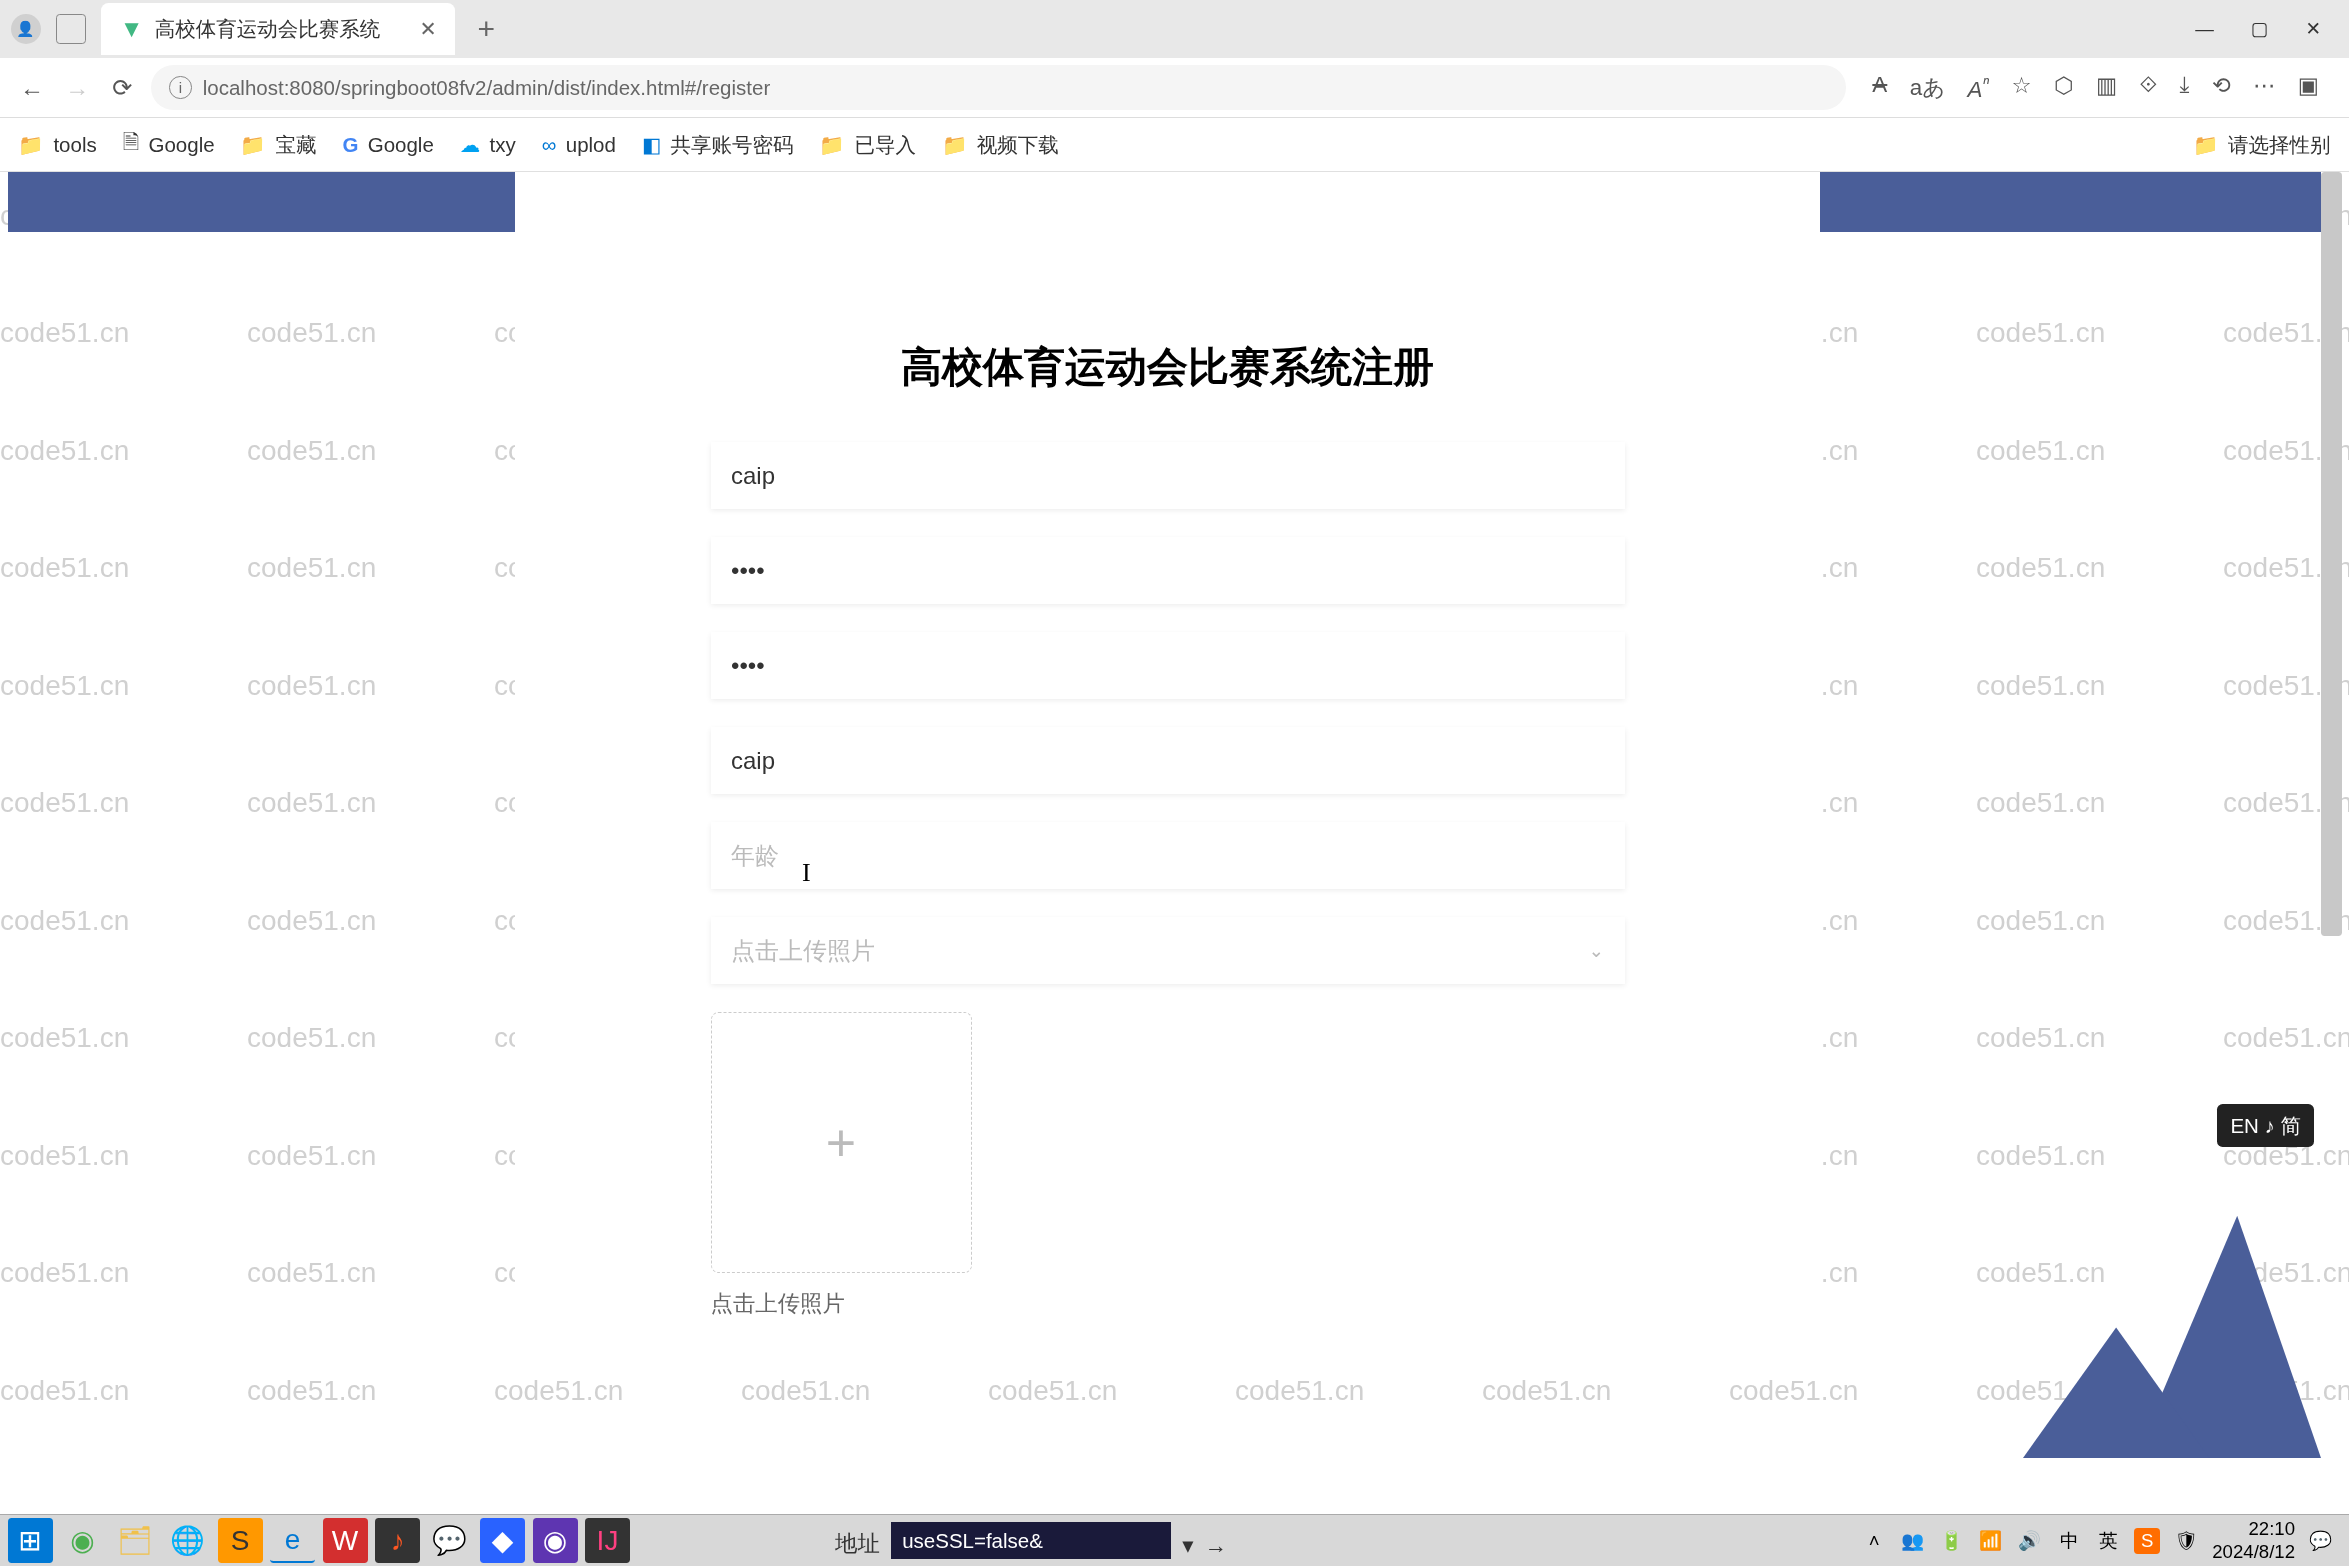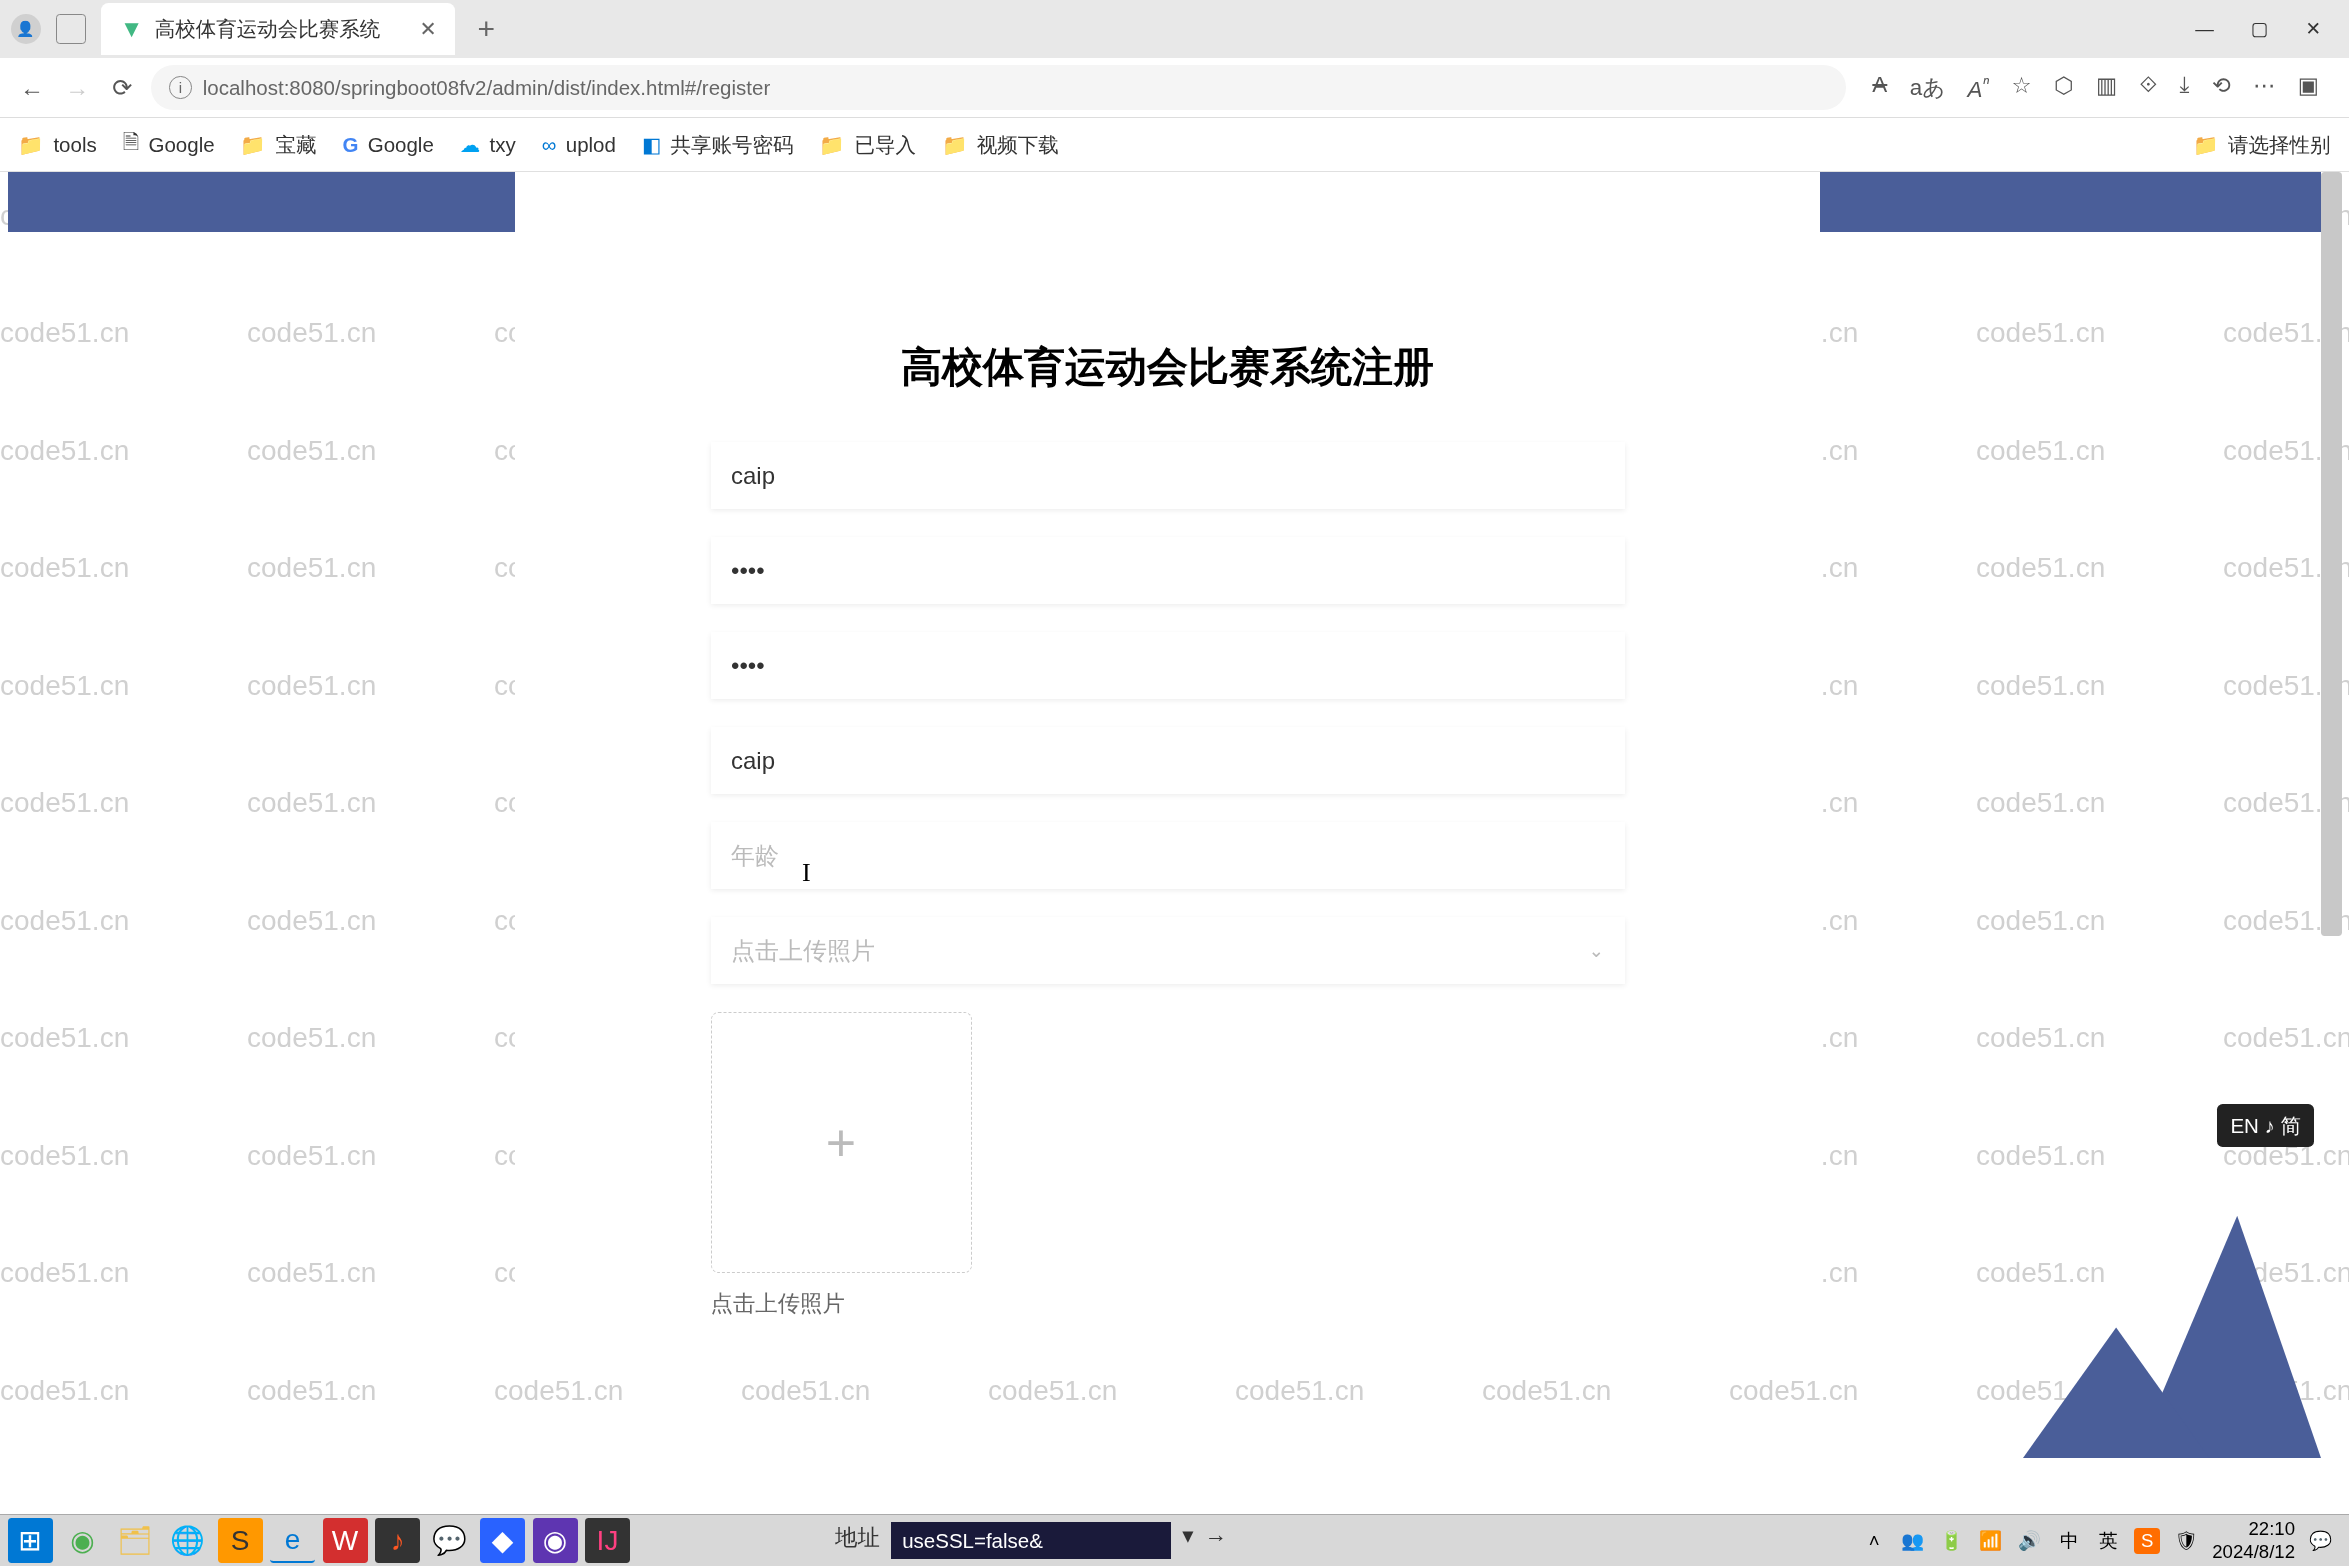--- a/index.html
+++ b/index.html
@@ -50,21 +50,21 @@
 .cursor-caret { position: absolute; left: 802px; top: 686px; font-size: 26px; color: #000; z-index: 6; font-family: serif; }
 
 .scrollbar { position: absolute; right: 7.5px; top: 0; width: 20.5px; height: 764px; background: #c8c8c8; border-radius: 3.7px; z-index: 3; }
 
 .lang-badge { position: absolute; right: 35px; top: 932px; background: #222; color: #fff; font-size: 20.5px; padding: 7.5px 13px; border-radius: 5.6px; z-index: 4; display: flex; align-items: center; gap: 7.5px; }
 
 
 .taskbar { position: absolute; bottom: 0; left: 0; right: 0; height: 52px; background: #d8d8d8; display: flex; align-items: center; z-index: 100; border-top: 0.9px solid #aaa; }
 .tb-icons { display: flex; align-items: center; gap: 7.5px; padding-left: 7.5px; }
 .tb-ic { width: 45px; height: 45px; display: flex; align-items: center; justify-content: center; font-size: 28px; border-radius: 3.7px; }
-.tb-center { margin-left: 205px; display: flex; align-items: flex-start; gap: 11.2px; font-size: 22.4px; color: #333; }
+.tb-center { margin-left: 205px; display: flex; align-items: flex-end; gap: 11.2px; font-size: 22.4px; color: #333; }
 .tb-input { width: 280px; height: 37px; background: #1a1a3a; color: #fff; border: none; padding: 0 11.2px; font-size: 20.5px; }
 .tb-right { margin-left: auto; display: flex; align-items: center; gap: 13px; padding-right: 15px; font-size: 18.6px; }
 .clock { text-align: right; font-size: 18.6px; line-height: 1.2; }
 .tray-ic { width: 26px; height: 26px; display: flex; align-items: center; justify-content: center; }
 </style>
 </head>
 <body>
 
 <div class="browser-chrome">
   <div class="tab-bar">

